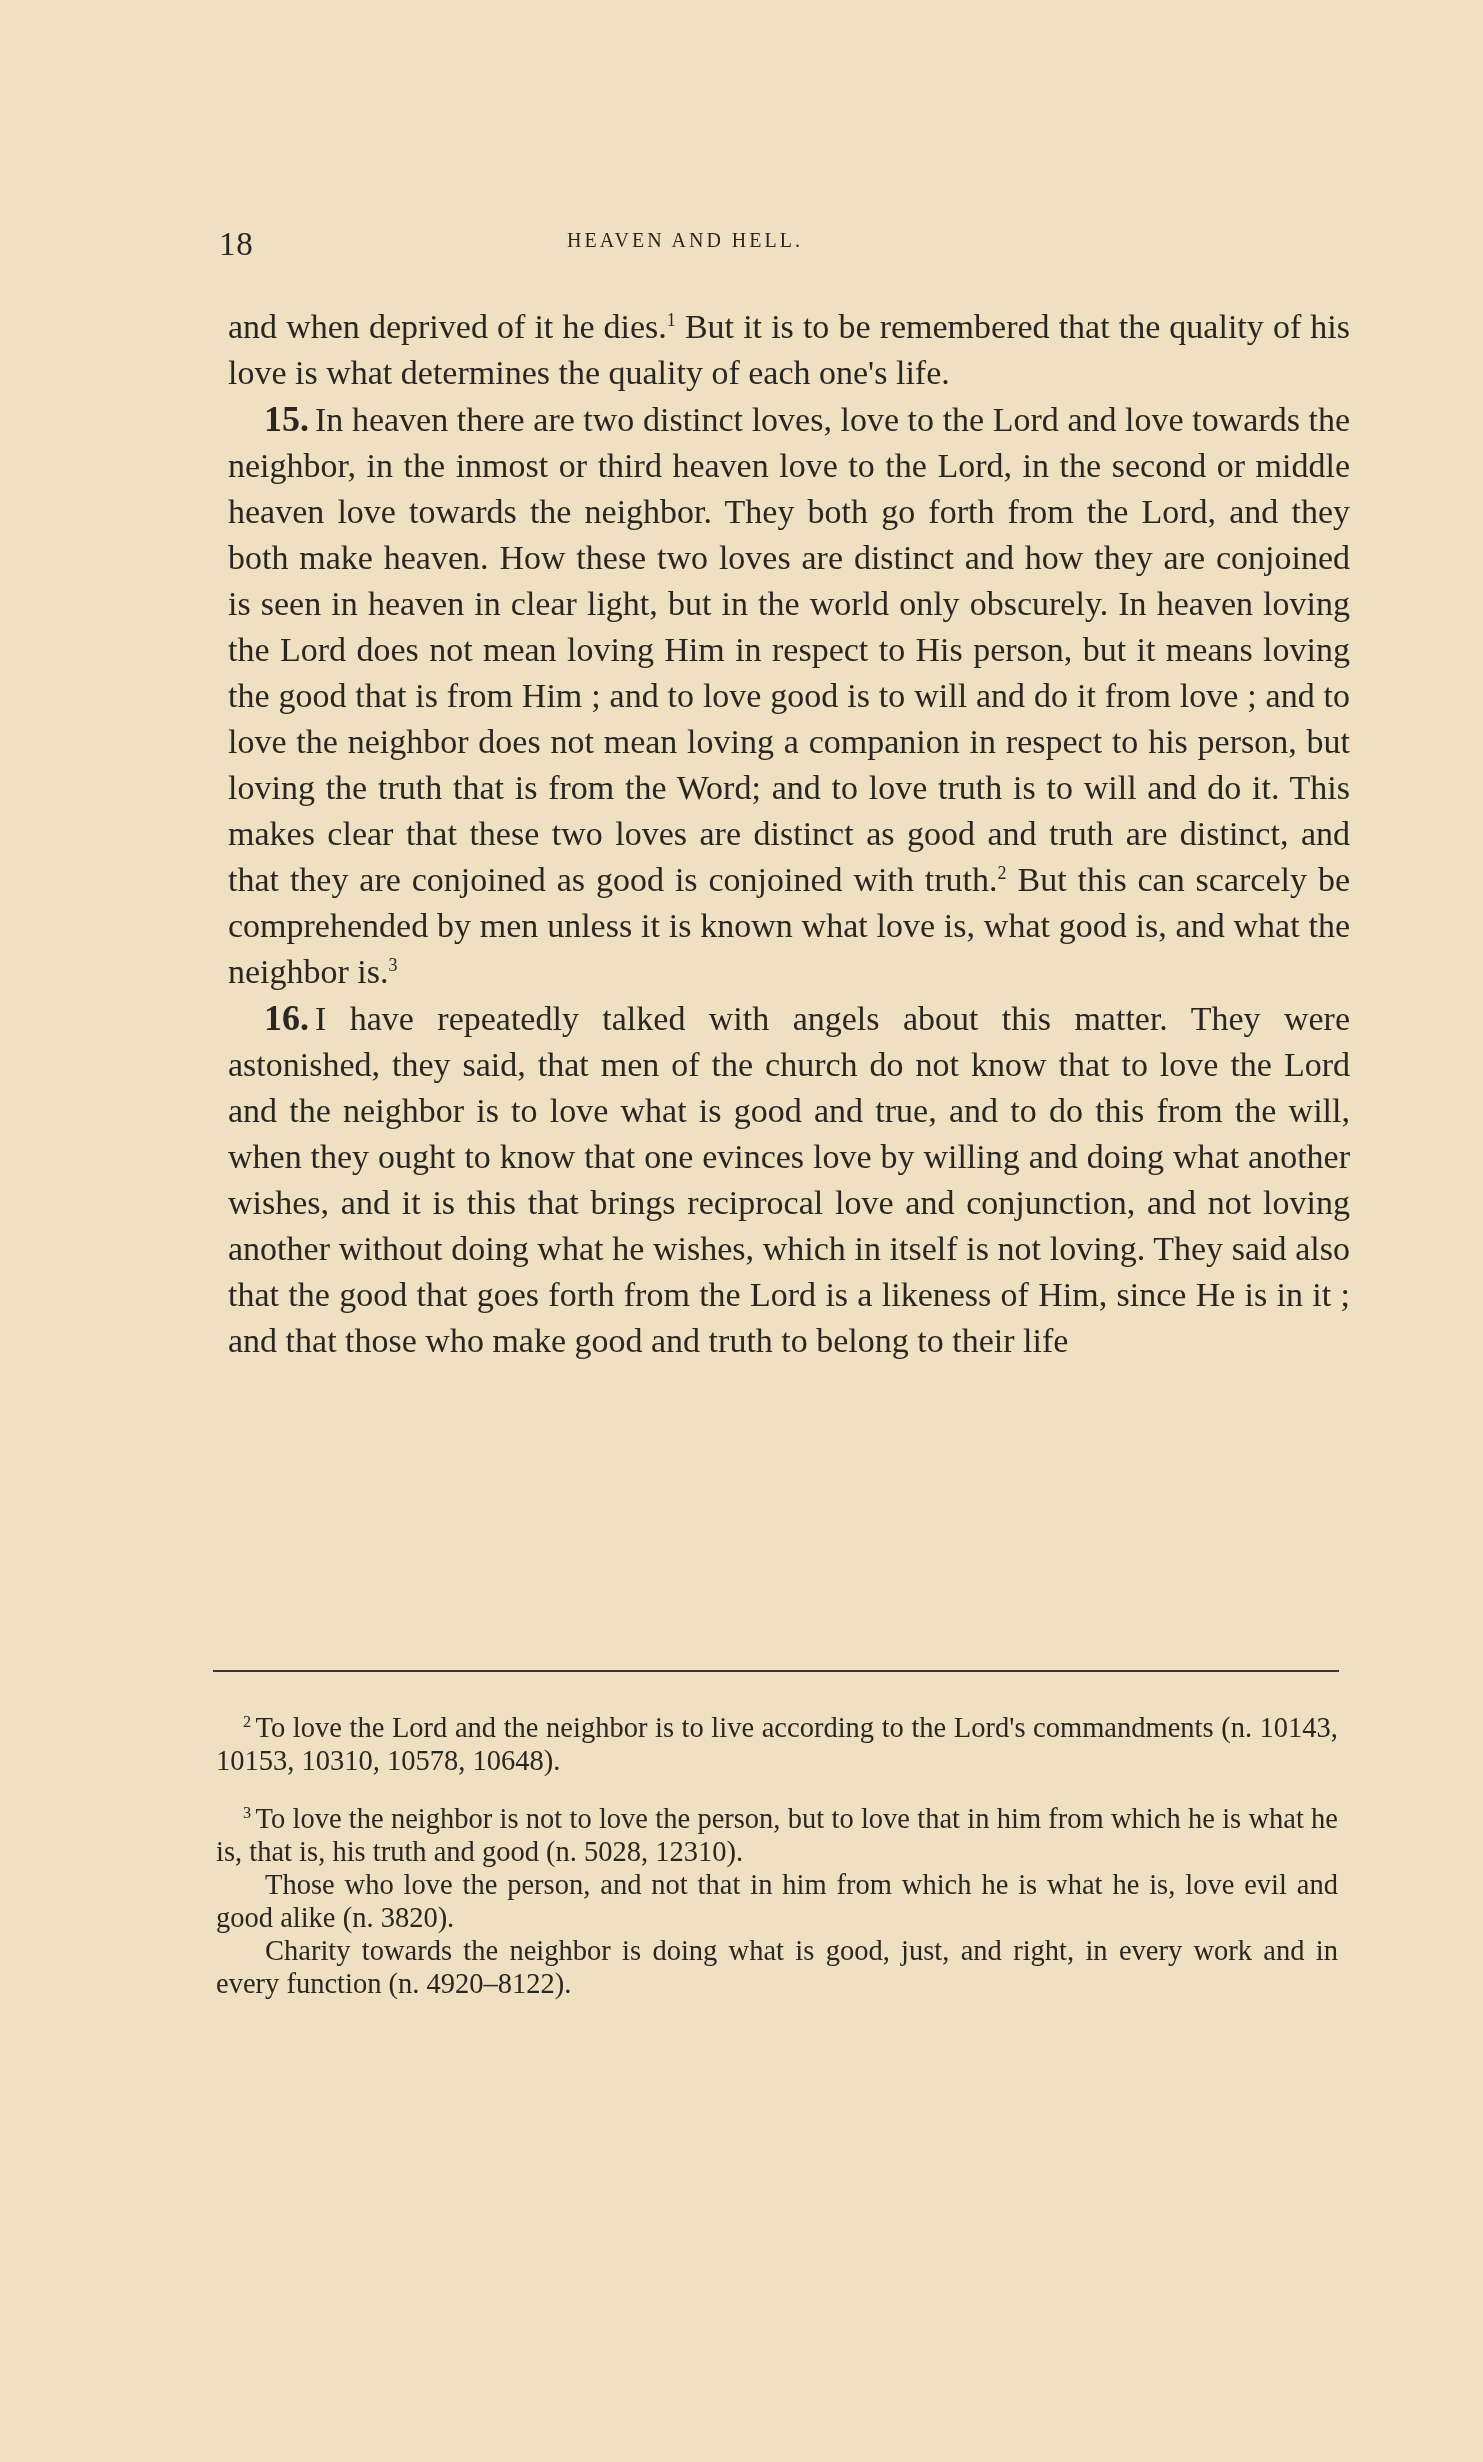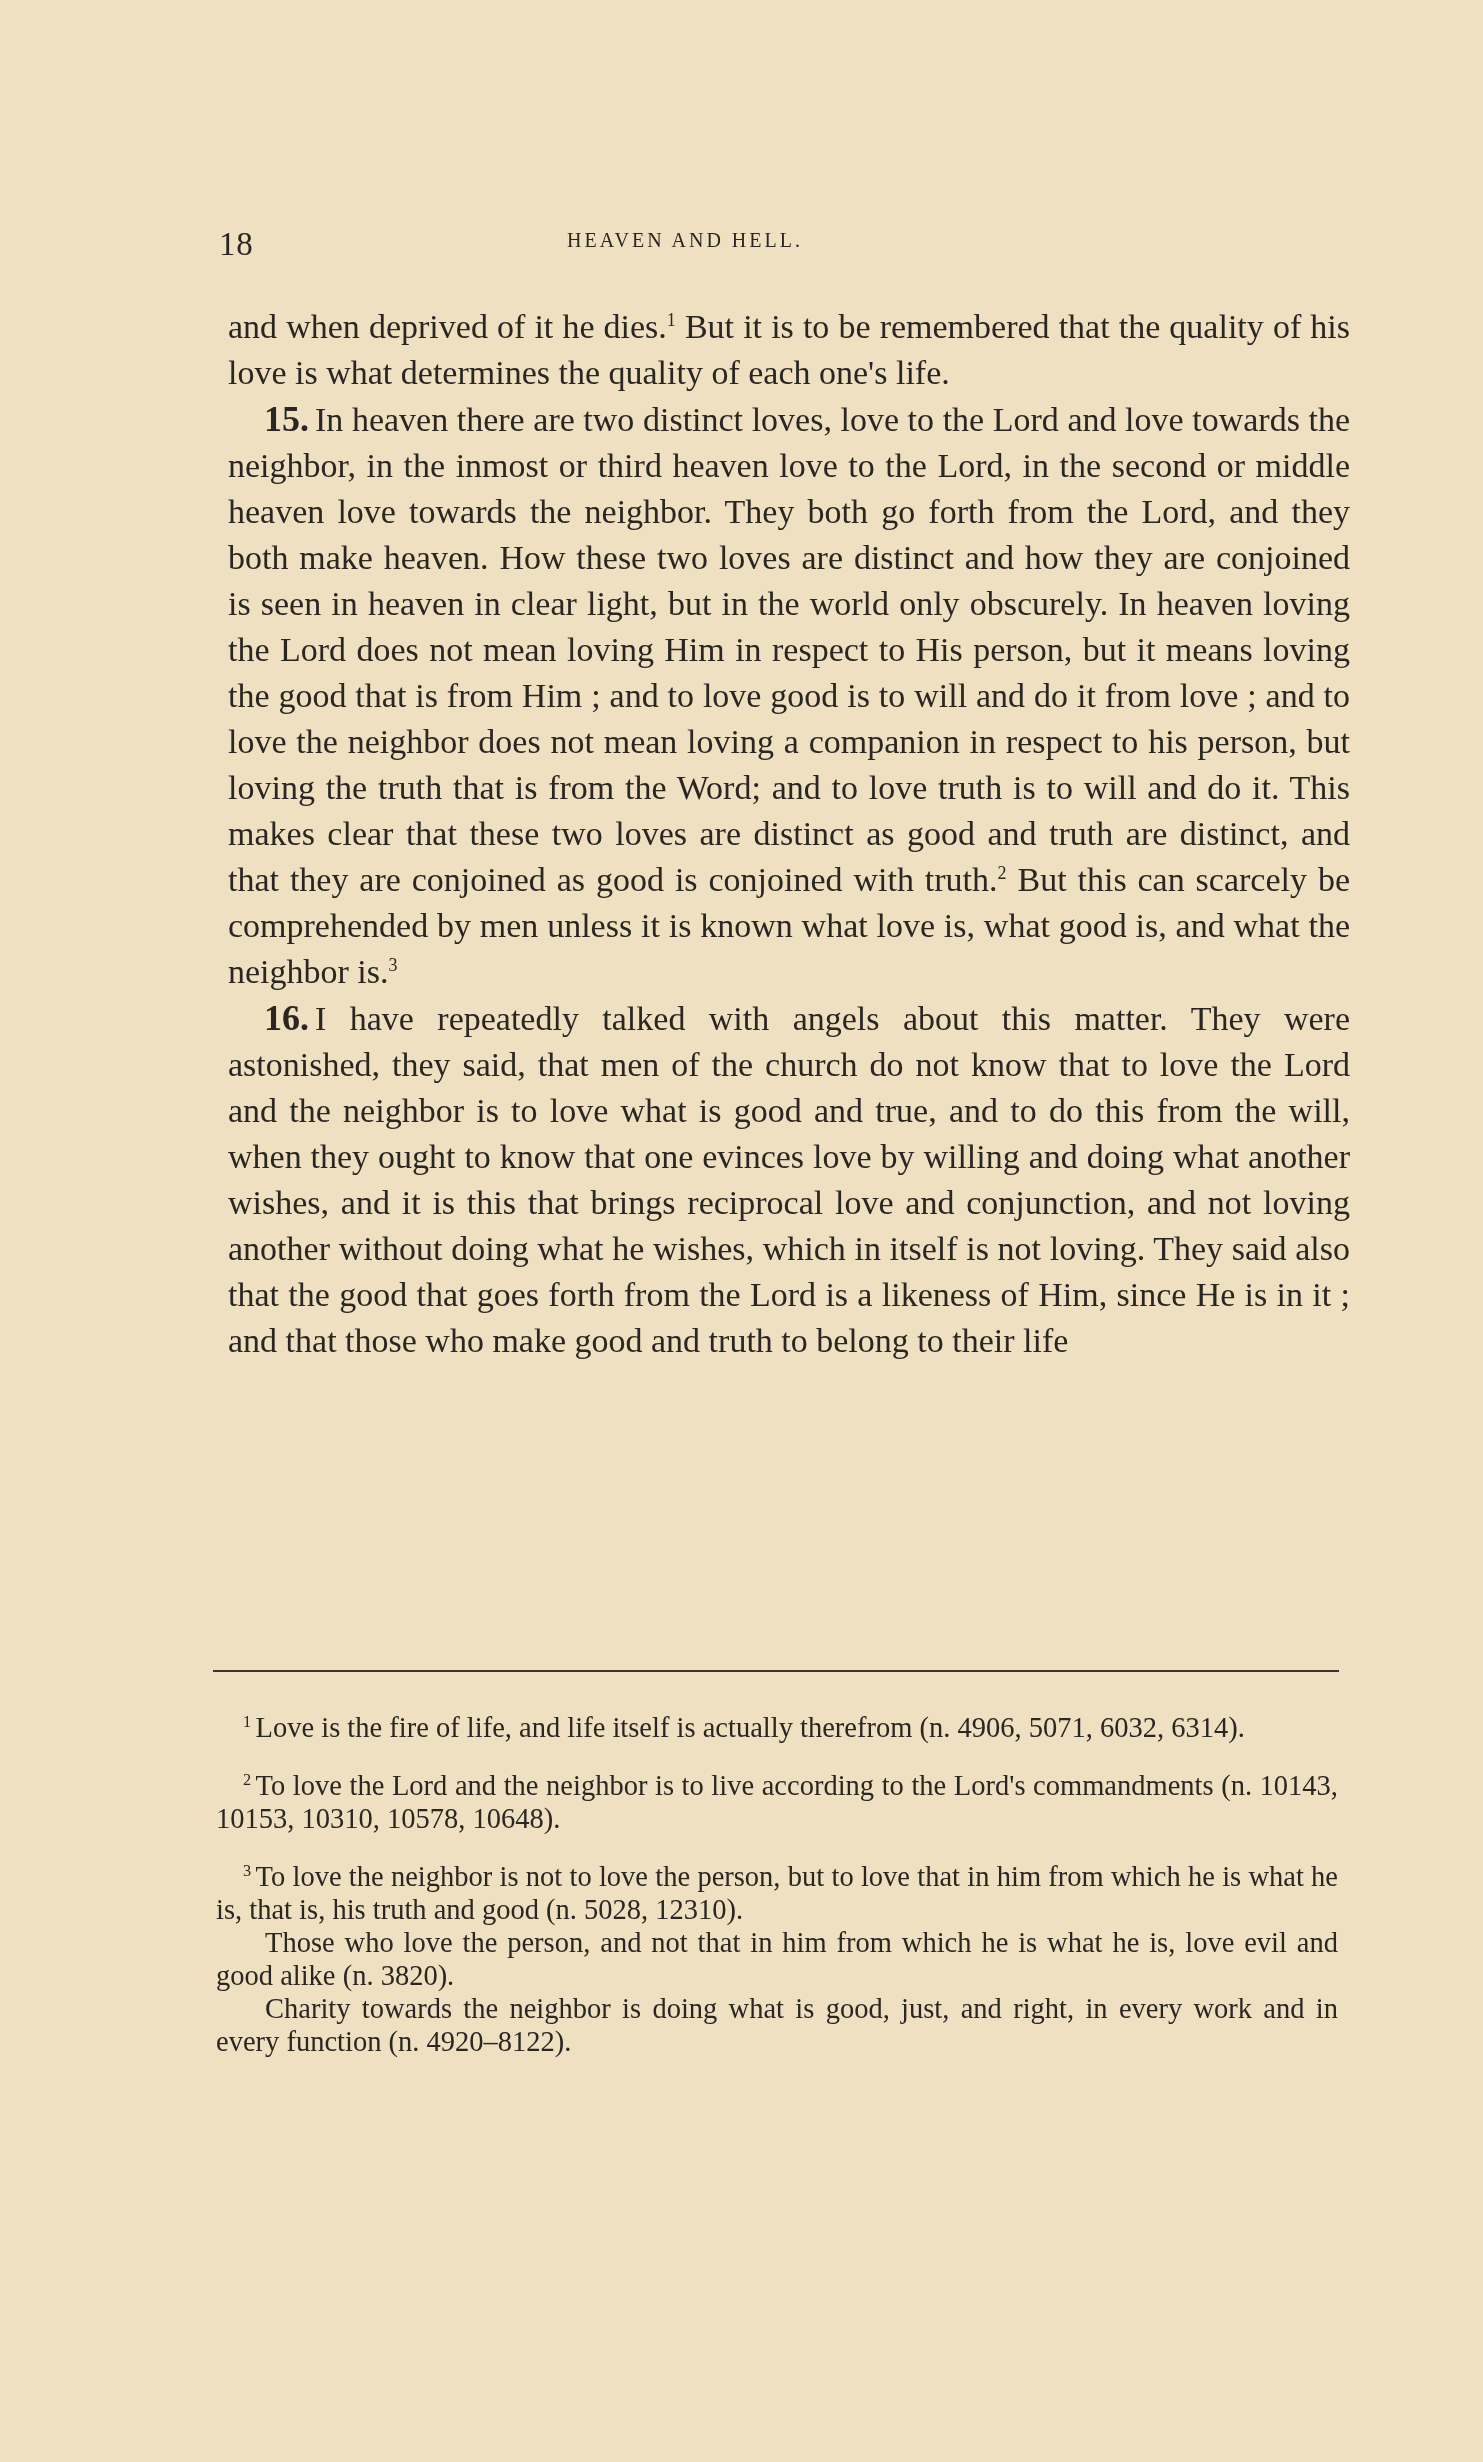--- a/index.html
+++ b/index.html
@@ -64,23 +64,20 @@
   </p>
   <p class="para-indent">
     <span class="para-num">16.</span><span>I have repeatedly talked with angels about this matter. They were astonished, they said, that men of the church do not know that to love the Lord and the neighbor is to love what is good and true, and to do this from the will, when they ought to know that one evinces love by willing and doing what another wishes, and it is this that brings reciprocal love and conjunction, and not loving another without doing what he wishes, which in itself is not loving.  They said also that the good that goes forth from the Lord is a likeness of Him, since He is in it ; and that those who make good and truth to belong to their life</span>
   </p>
 </div>
 
 <div class="footnote-rule"></div>
 
 <div class="footnotes">
   <p class="fn">
-    <span class="fn-mark">1</span><span>Love is the fire of life, and life itself is actually therefrom (n. 4906, 5071, 6032, 6314).</span>
-  </p>
-  <p class="fn">
     <span class="fn-mark">2</span><span>To love the Lord and the neighbor is to live according to the Lord's commandments (n. 10143, 10153, 10310, 10578, 10648).</span>
   </p>
   <p class="fn tight">
     <span class="fn-mark">3</span><span>To love the neighbor is not to love the person, but to love that in him from which he is what he is, that is, his truth and good (n. 5028, 12310).</span>
   </p>
   <p class="fn-sub">Those who love the person, and not that in him from which he is what he is, love evil and good alike (n. 3820).</p>
   <p class="fn-sub">Charity towards the neighbor is doing what is good, just, and right, in every work and in every function (n. 4920–8122).</p>
 </div>
 
 

